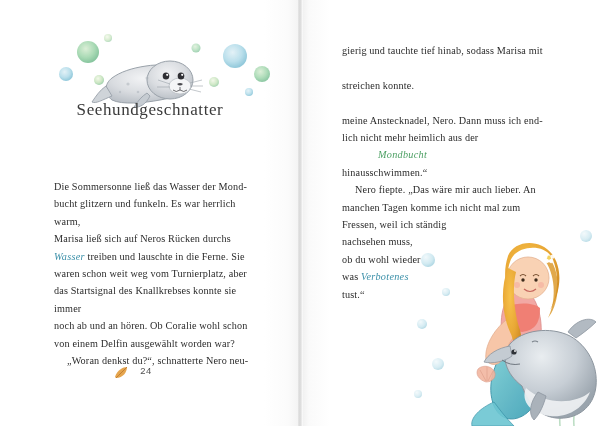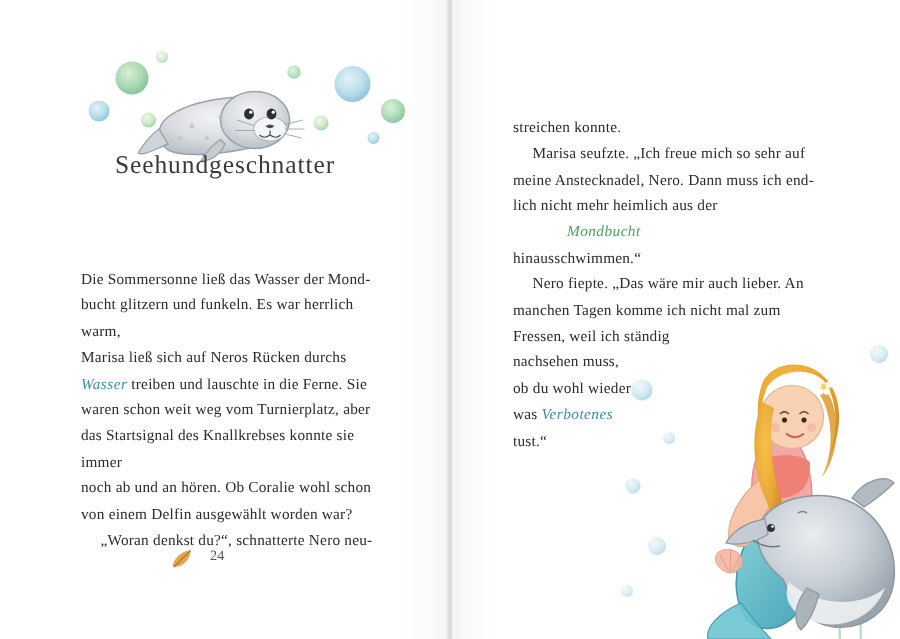--- a/index.html
+++ b/index.html
@@ -92,21 +92,21 @@
   .left-body {
     position: absolute;
     left: 54px;
     top: 178px;
     width: 200px;
   }
   .folio-left {
     position: absolute;
     left: 140px;
     top: 366px;
-    font-family: Liberation Serif, serif;
+    font-family: Liberation Mono, monospace;
     font-size: 9.5px;
     color: #555;
   }
   .leaf {
     position: absolute;
     left: 112px;
     top: 364px;
     width: 18px;
     height: 18px;
   }
@@ -348,25 +348,25 @@
         </g>
 
         <g transform="translate(76,186)">
           <path d="M0 0 C-7 -2 -11 -8 -8 -13 C-3 -18 7 -16 9 -9 C10 -4 6 0 0 0 Z" fill="#f2b6a0" opacity="0.9" stroke="#d79480" stroke-width="0.6"></path>
           <path d="M-6 -12 L0 -1 M1 -15 L1 -1 M7 -11 L2 -1" stroke="#d79480" stroke-width="0.5"></path>
         </g>
       </svg>
     </div>
 
     <div class="right-body body-text">
-      <p class="wrapcol"><br>
+      <p class="wrapcol"><span>gierig und tauchte tief hinab, sodass Marisa mit</span><br>
       <br>
       <span>streichen konnte.</span></p>
 
-      <p class="wrapcol indent"><span>Marisa seufzte. „Ich freue mich so sehr auf</span><br>
+      <p class="wrapcol indent"><br>
       <span>meine Anstecknadel, Nero. Dann muss ich end-</span><br>
       <span>lich nicht mehr heimlich aus der </span><span class="hl hl-green">Mondbucht</span><br>
       <span>hinausschwimmen.“</span></p>
 
       <p class="wrapcol indent"><span>Nero fiepte. „Das wäre mir auch lieber. An</span><br>
       <span>manchen Tagen komme ich nicht mal zum</span><br>
       <span class="narrow">Fressen, weil ich ständig</span><br>
       <span>nachsehen muss,</span><br>
       <span>ob du wohl wieder</span><br>
       <span>was </span><span class="hl">Verbotenes</span><br>

